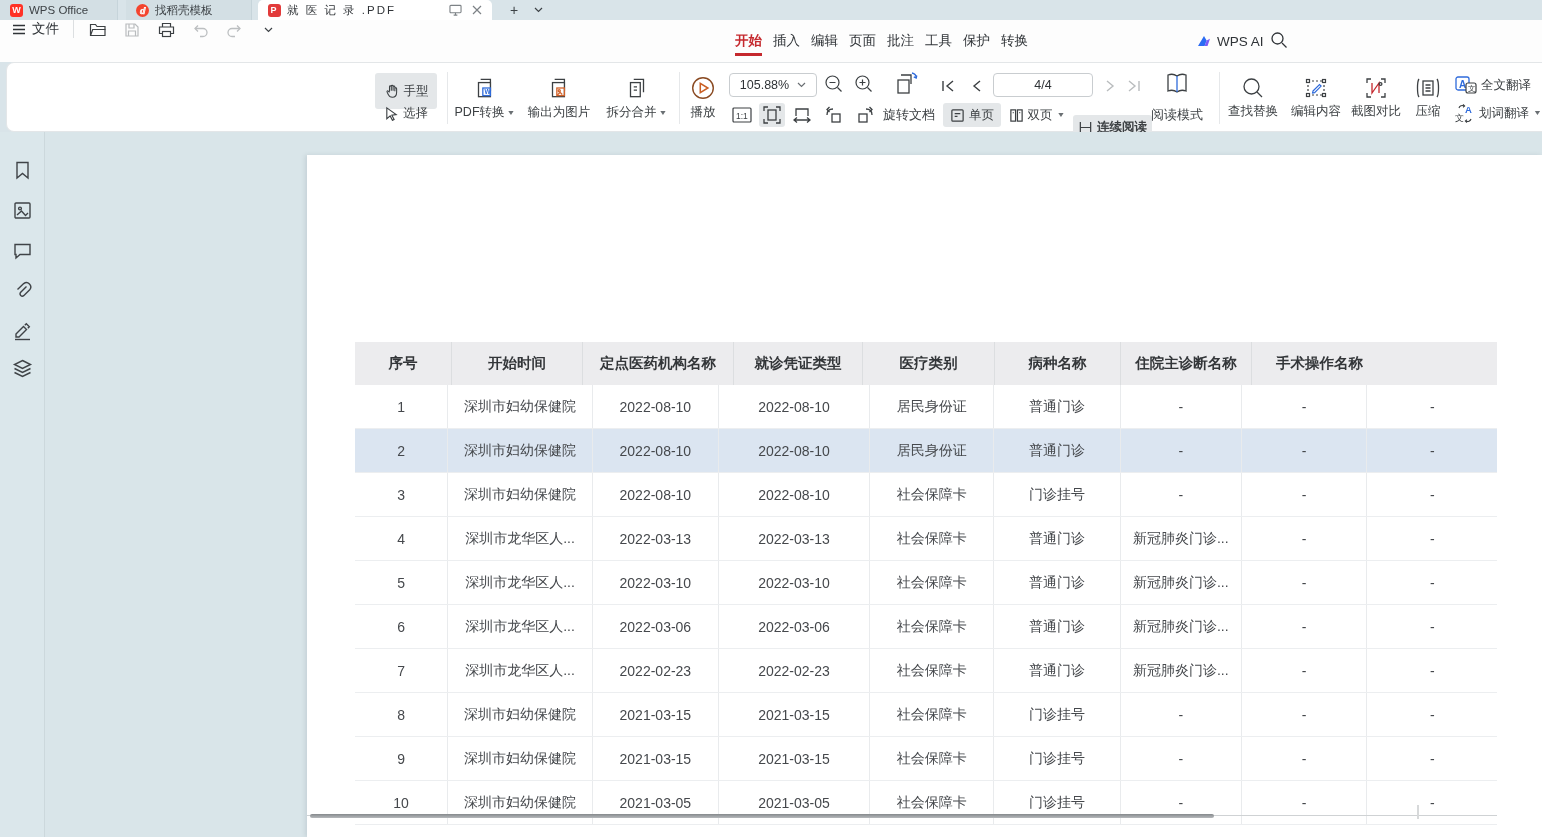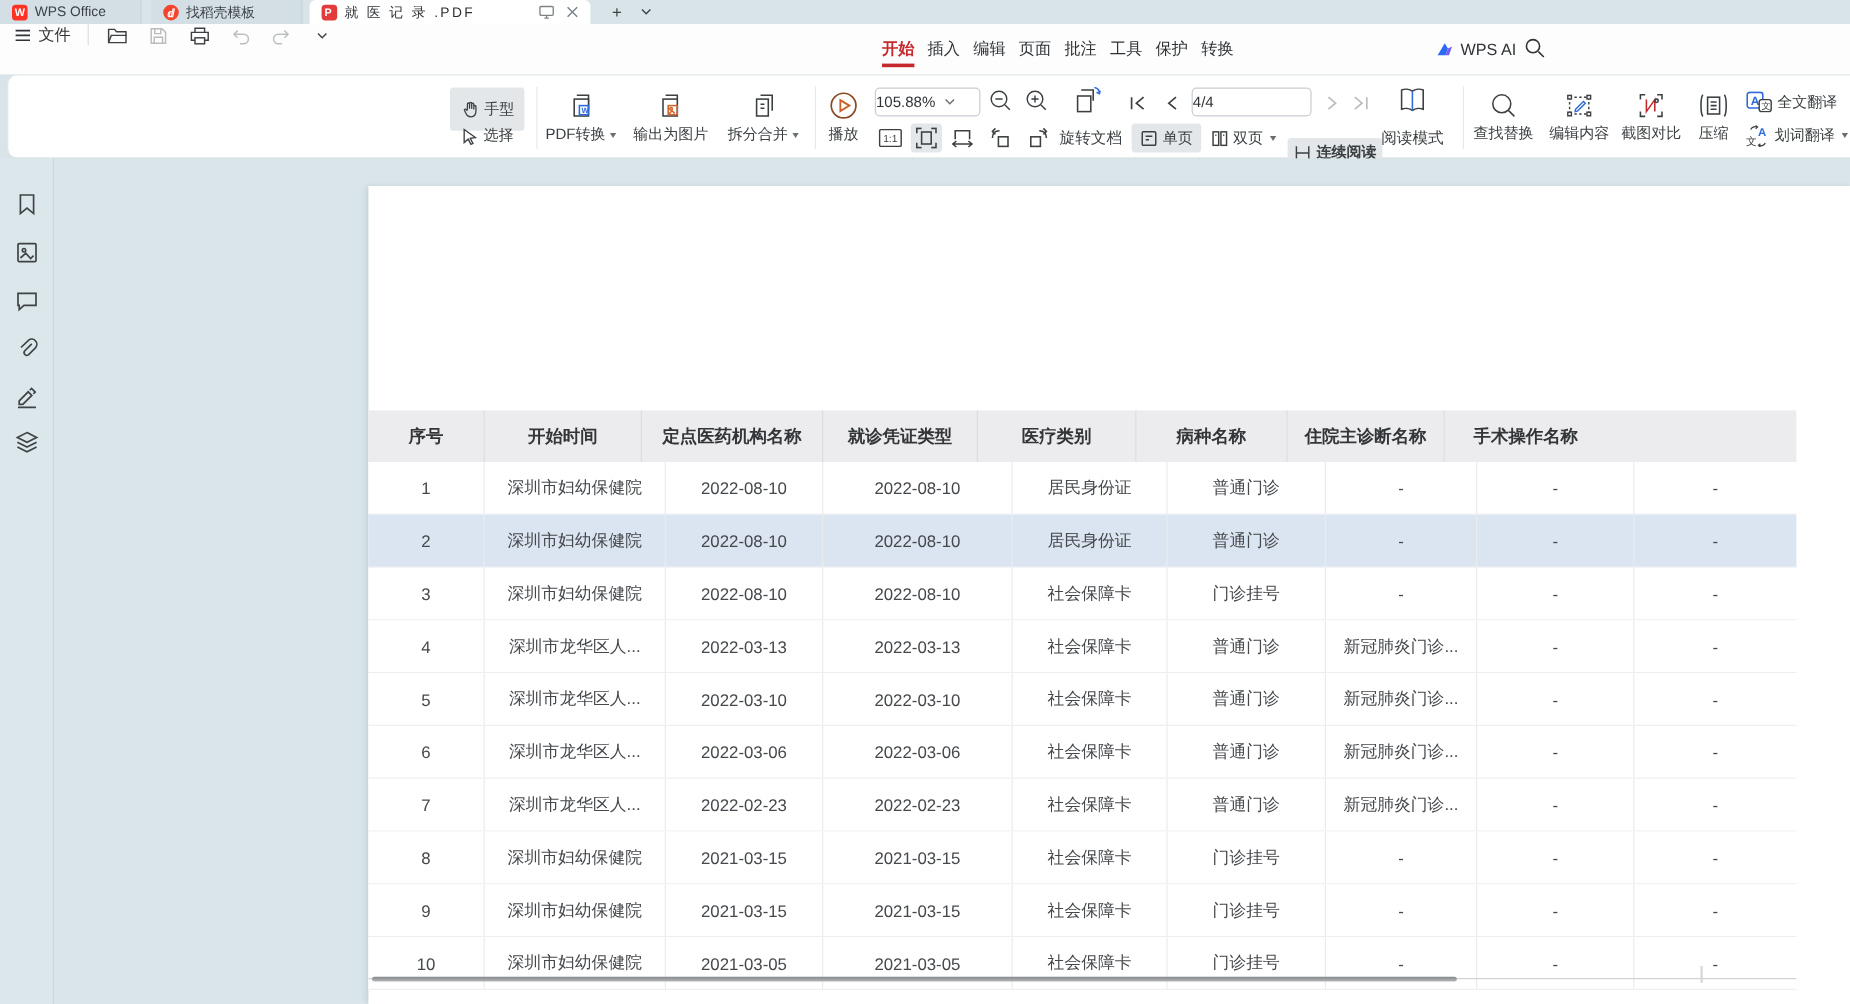--- a/index.html
+++ b/index.html
@@ -40,33 +40,33 @@
             border:1px solid #e3e6e8; border-right:none; border-radius:8px 0 0 8px; }
   .rb { position:absolute; display:flex; align-items:center; justify-content:center; border-radius:3px;
         font-size:12.5px; color:#3c4043; gap:4px; white-space:nowrap; }
   .rb.sel { background:#e4e7e9; }
   .rcol { position:absolute; display:flex; flex-direction:column; align-items:center; justify-content:center;
           gap:3px; font-size:12.5px; color:#3c4043; white-space:nowrap; }
   .rlabel { display:flex; align-items:center; gap:2px; }
   .vdiv { position:absolute; top:9px; width:1px; height:52px; background:#e6e8ea; }
   .chev { font-size:9px; color:#6a6f73; transform:scaleY(.8); }
   .zoom-box { position:absolute; border:1px solid #c9cdd0; border-radius:4px; background:#fff;
-              display:flex; align-items:center; gap:8px; font-size:12.5px; color:#2f3337; }
+              display:flex; align-items:center; justify-content:center; gap:8px; font-size:12.5px; color:#2f3337; }
   .navbtn { position:absolute; top:12px; width:22px; height:22px; display:flex; align-items:center; justify-content:center; }
   .txt-only { position:absolute; display:flex; align-items:center; font-size:13px; color:#3c4043; white-space:nowrap; }
 
   
   .workspace { position:absolute; left:0; top:132px; width:1542px; height:705px; background:#d9e5e9; }
   .rail { position:absolute; left:0; top:0; width:45px; height:705px; background:#dbe7eb; border-right:1px solid #ccd8dc; }
   .rail-ic { position:absolute; left:12px; width:21px; height:21px; }
   .page { position:absolute; left:307px; top:23px; right:0; bottom:0; background:#ffffff;
           box-shadow:-2px 0 4px rgba(110,130,140,.18); }
 
   
-  .table { position:absolute; left:0; top:187px; width:1190px; font-size:14px; }
+  .table { position:absolute; left:0; top:187px; width:1190px; font-size:14px;padding-left:48px; }
   .thead { display:flex; background:#ececee; }
   .th { height:43px; display:flex; align-items:center; justify-content:center; font-weight:bold;
         color:#333639; font-size:14.5px; border-right:1px solid #dcdee0; }
   .th:last-child { border-right:none; }
   .tr { display:flex; background:#fff; border-bottom:1px solid #eceef0; }
   .tr.hl { background:#dbe5f1; }
   .td { height:43px; display:flex; align-items:center; justify-content:center; color:#45484c;
         border-right:1px solid #e9ebed; overflow:hidden; }
   .td:last-child { border-right:none; }
   .table-bottom { position:absolute; left:0; top:660px; width:1190px; height:1px; background:#cfd2d4; }

